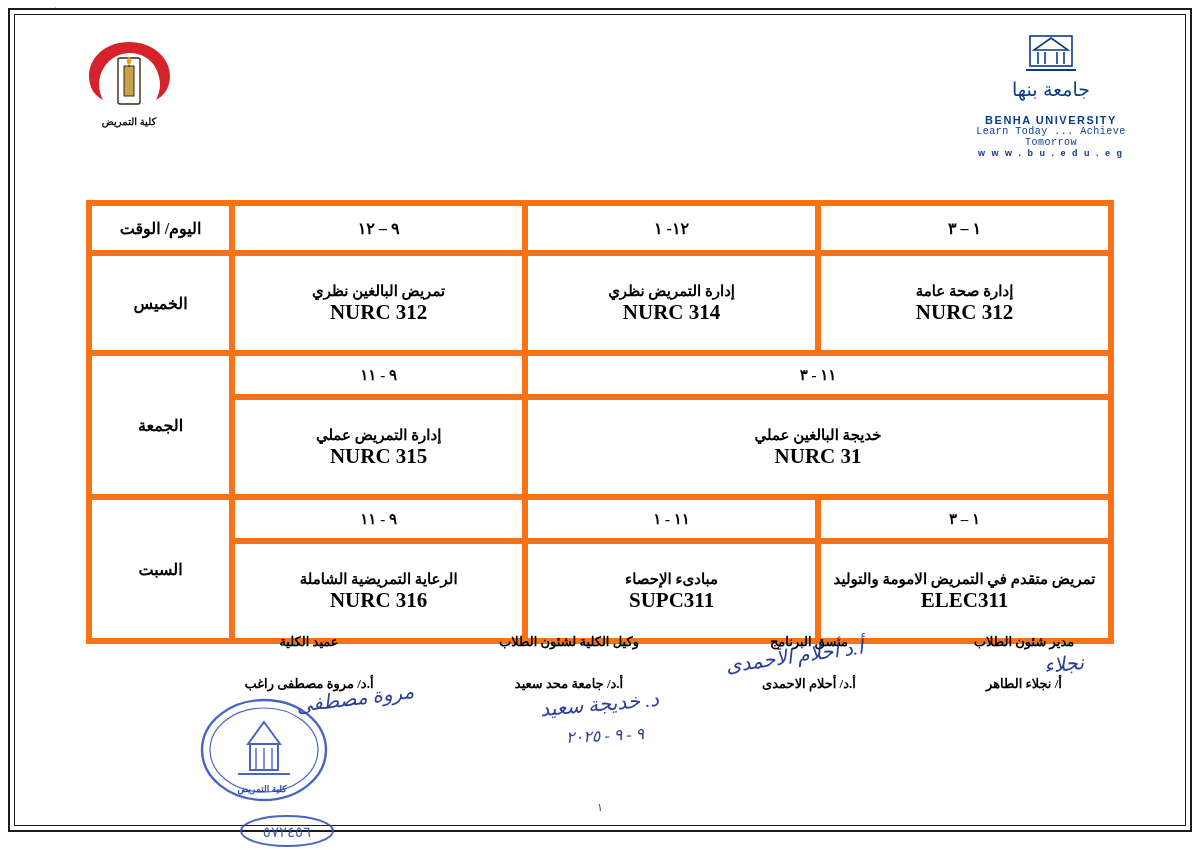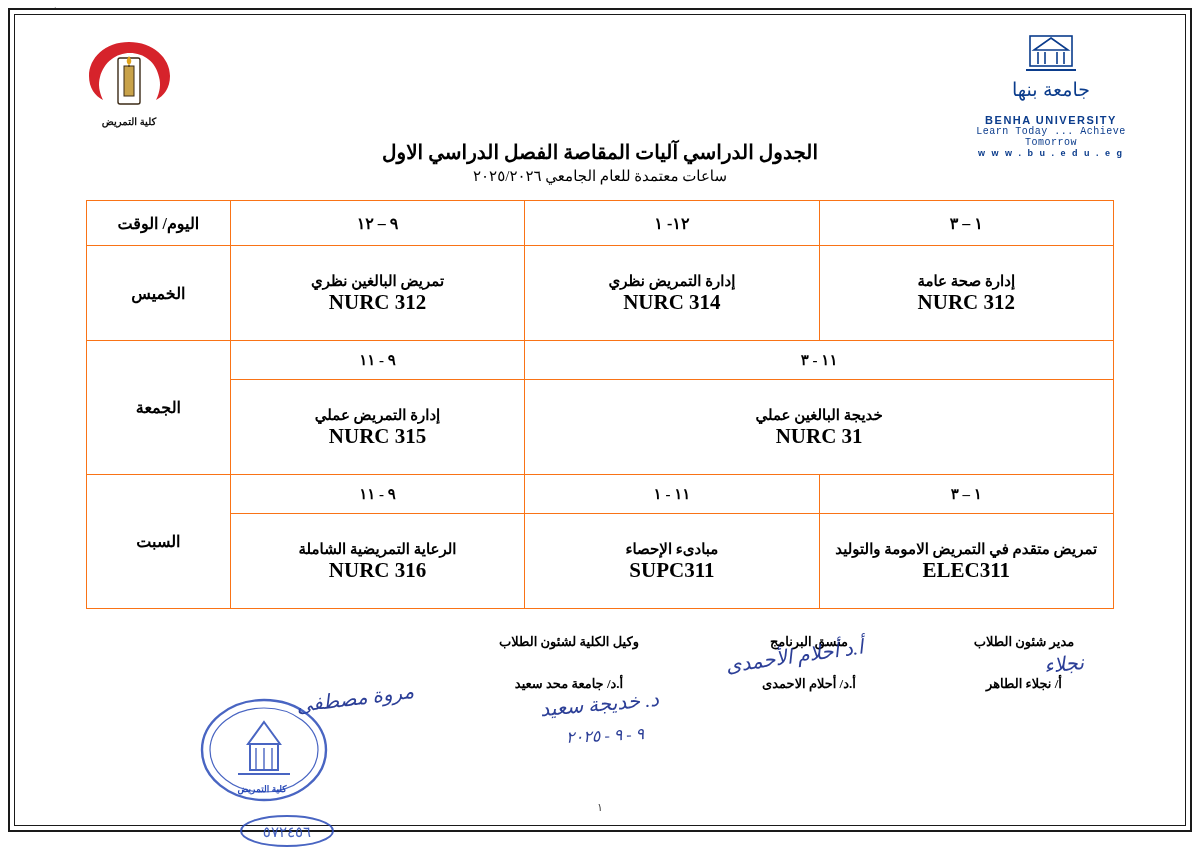--- a/index.html
+++ b/index.html
@@ -142,21 +142,21 @@
     right: 62px;
     top: 178px;
   }
   table.sched {
     width: 100%;
     border-collapse: collapse;
     table-layout: fixed;
     font-family: "Liberation Serif", serif;
   }
   table.sched td {
-    border: 1px solid #f97316;
+    border: 6px solid #f97316;
     text-align: center;
     vertical-align: middle;
     color: #000;
     padding: 4px 2px;
   }
   .col-day { width: 14%; }
   .col-slot { width: 28.66%; }
 
   .hdr td {
     font-size: 16px;
@@ -311,24 +311,20 @@
           <line x1="33" y1="22" x2="33" y2="34" stroke="#0b3c8c" stroke-width="1.6"></line>
           <line x1="40" y1="22" x2="40" y2="34" stroke="#0b3c8c" stroke-width="1.6"></line>
           <line x1="2" y1="40" x2="52" y2="40" stroke="#0b3c8c" stroke-width="2"></line>
         </svg>
         <div class="benha-ar">جامعة بنها</div>
         <div class="benha-en">BENHA UNIVERSITY</div>
         <div class="benha-slogan">Learn Today ... Achieve Tomorrow</div>
         <div class="benha-url">w w w . b u . e d u . e g</div>
       </div>
 
-      <div class="title-block">
-        <div class="doc-title">الجدول الدراسي  آليات المقاصة الفصل الدراسي الاول</div>
-        <div class="doc-subtitle">ساعات معتمدة للعام الجامعي ٢٠٢٥/٢٠٢٦</div>
-      </div>
     </div>
 
     <div class="sched-wrap">
       <table class="sched">
         <colgroup>
           <col class="col-slot">
             <col class="col-slot">
             <col class="col-slot">
             <col class="col-day">
         </colgroup>
@@ -404,20 +400,24 @@
         <div class="role">منسق البرنامج</div>
         <div class="person">أ.د/ أحلام الاحمدى</div>
       </div>
       <div class="sig sig-1">
         <div class="role">مدير شئون الطلاب</div>
         <div class="person">أ/ نجلاء الطاهر</div>
       </div>
       <div class="sig sig-3">
         <div class="role">وكيل الكلية لشئون الطلاب</div>
         <div class="person">أ.د/ جامعة محد سعيد</div>
+      </div>
+      <div class="sig sig-4">
+        <div class="role">عميد الكلية</div>
+        <div class="person">أ.د/ مروة مصطفى راغب</div>
       </div>
 
       <div class="ink ink-1">نجلاء</div>
       <div class="ink ink-2">أ.د أحلام الأحمدى</div>
       <div class="ink ink-3">د. خديجة سعيد</div>
       <div class="ink ink-4">٩ - ٩ - ٢٠٢٥</div>
       <div class="ink ink-5">مروة مصطفى</div>
     </div>
 
     <svg class="stamp" viewBox="0 0 140 120">

